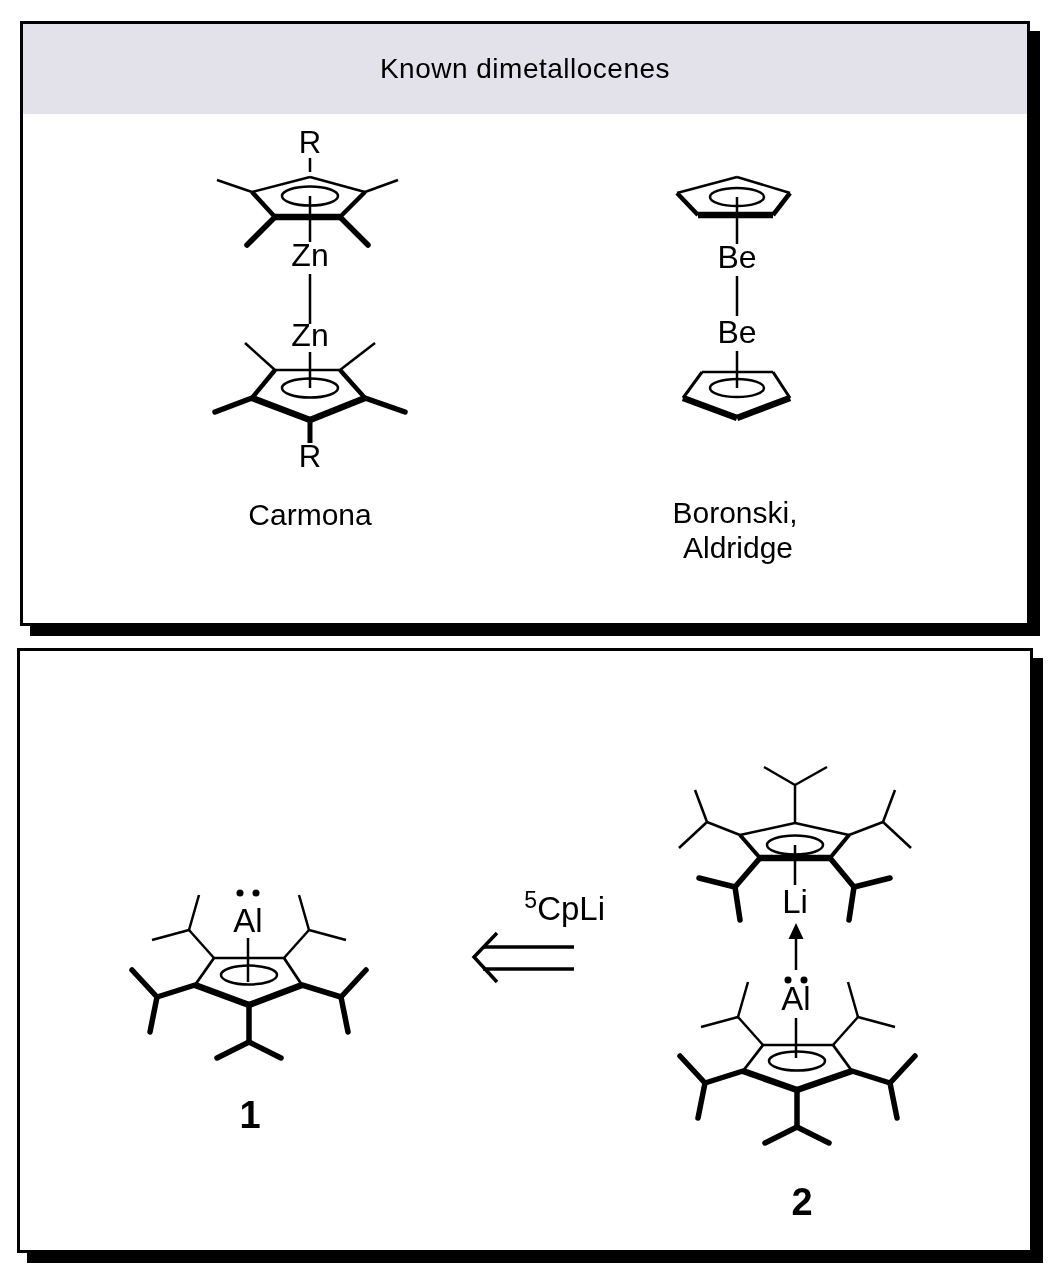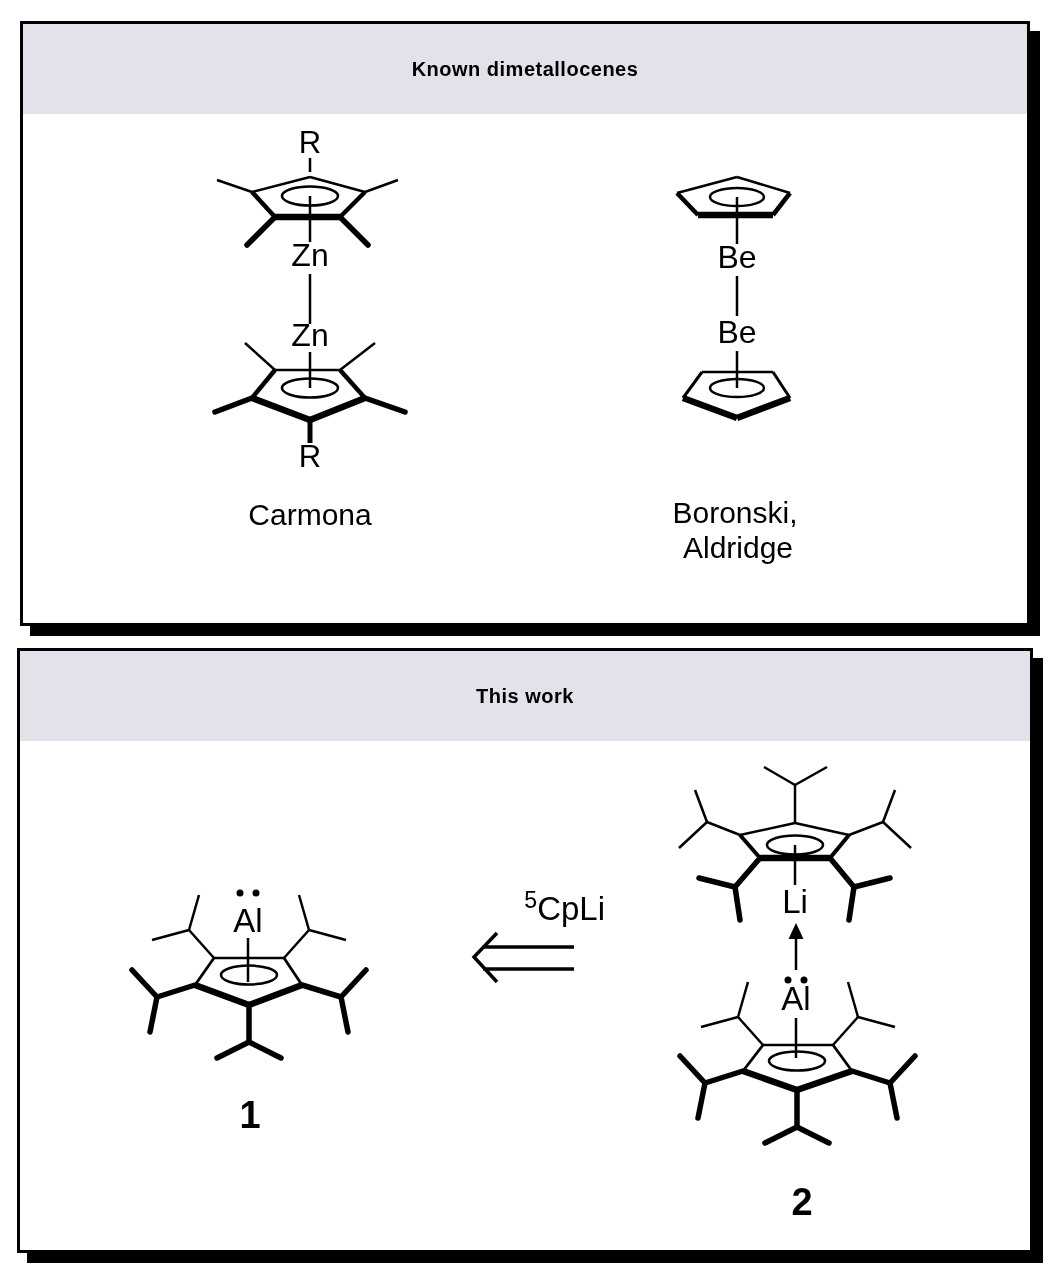--- a/index.html
+++ b/index.html
@@ -11,21 +11,21 @@
     position:absolute; background:#ffffff;
     border:3px solid #000;
     box-shadow:10px 10px 0 #000;
   }
   .panel-header {
     position:absolute; left:0; top:0; right:0; height:90px;
     background:#e3e1ea;
     display:flex; align-items:center; justify-content:center;
   }
   .panel-title {
-    font-size:20px; font-weight:bold; letter-spacing:0.5px;
+    font-size:28px; font-weight:normal; letter-spacing:0.5px;
   }
   .abs { position:absolute; }
   svg line, svg polyline { stroke:#000; fill:none; }
   svg ellipse { stroke:#000; fill:none; }
   svg polygon { fill:#000; stroke:none; }
   svg circle { fill:#000; stroke:none; }
   svg text {
     font-family:"Liberation Sans", sans-serif; fill:#000;
     text-anchor:middle;
   }
@@ -115,23 +115,20 @@
       <ellipse cx="127" cy="228" rx="27" ry="9" stroke-width="2.5"></ellipse>
     </g>
 
     <text class="t-caption" x="125" y="363">Boronski,</text>
     <text class="t-caption" x="128" y="398">Aldridge</text>
   </svg>
 </div>
 
 <div class="panel" style="left:17px; top:648px; width:1010px; height:599px;">
 
-  <div class="panel-header">
-    <div class="panel-title">This work</div>
-  </div>
 
   <svg class="abs" style="left:62px; top:224px;" width="340" height="262" viewBox="0 0 340 262">
     <g>
       <circle cx="158" cy="18" r="3.5"></circle>
         <circle cx="174" cy="18" r="3.5"></circle>
     </g>
     <text class="t-metal2" x="166" y="57" fill="#176a8e">Al</text>
     <line x1="166" y1="63" x2="166" y2="107" stroke-width="2.5"></line>
 
     <g>

